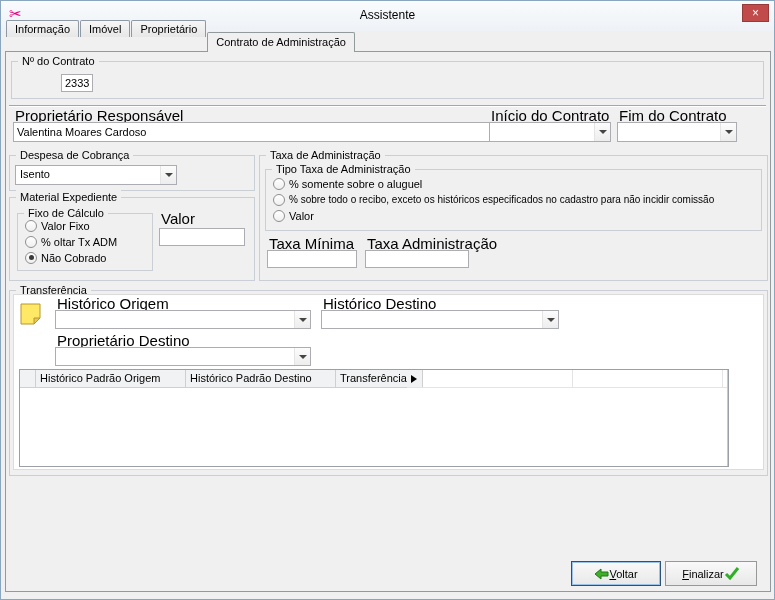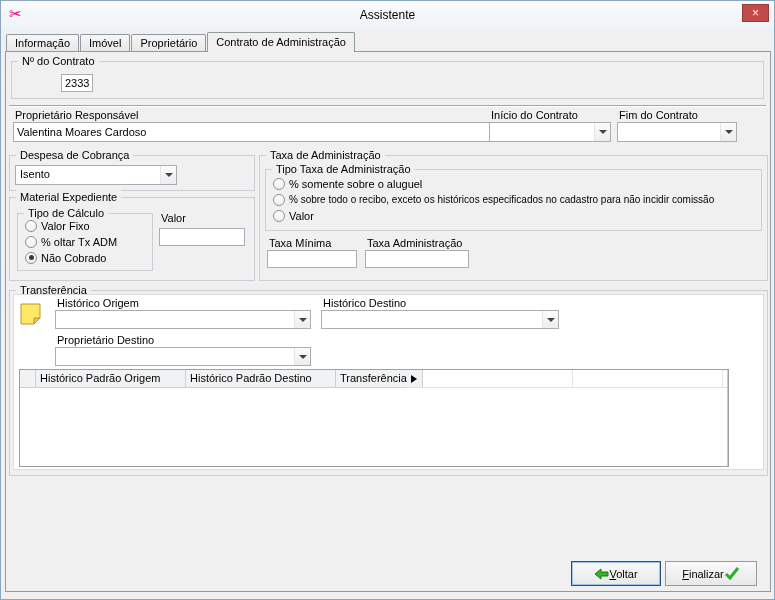--- a/index.html
+++ b/index.html
@@ -16,32 +16,32 @@
   .close-btn { position:absolute; right:5px; top:3px; width:27px; height:18px;
                background:#c14a4a; border:1px solid #963a3a; color:#fff;
                display:flex; align-items:center; justify-content:center;
                font-size:12px; line-height:1; cursor:pointer; }
 
   
   .tabstrip { position:absolute; left:5px; top:31px; height:20px; display:flex;
               align-items:flex-end; z-index:6; }
   .tab { height:17px; line-height:16px; padding:0 8px; font-size:11px; white-space:nowrap;
          background:linear-gradient(#f6f6f6,#e7e7e7); border:1px solid #8e99a3;
-         border-bottom:none; border-radius:2px 2px 0 0; margin-right:1px; margin-bottom:1px;
+         border-bottom:none; border-radius:2px 2px 0 0; margin-right:1px; margin-bottom:15px;
          cursor:pointer; }
   .tab.active { height:20px; line-height:19px; background:#f0f0f0; border-color:#919b9c;
                 margin-bottom:0; z-index:7; }
   .tab-panel { position:absolute; left:4px; top:50px; width:766px; height:541px;
                border:1px solid #919b9c; background:#f0f0f0; }
 
   
   .group { position:absolute; border:1px solid #c9cfd5; }
   .group-label { position:absolute; top:-8px; left:6px; background:#f0f0f0; padding:0 4px;
                  font-size:11px; line-height:14px; white-space:nowrap; }
-  .lbl { position:absolute; font-size:11px; line-height:13px; white-space:nowrap; color:#000; }
+  .lbl { position:absolute; font-size:15px; line-height:13px; white-space:nowrap; color:#000; }
   .tb { position:absolute; border:1px solid #abadb3; background:#fff; font-size:11px;
         padding:0 3px; color:#000; }
   .tb.center { text-align:center; }
   .hsep { position:absolute; height:2px; border-top:1px solid #a6a6a6; border-bottom:1px solid #fff; }
 
   .combo { position:absolute; border:1px solid #abadb3; background:#fff; display:flex;
            align-items:stretch; cursor:pointer;gap:19px; }
   .combo-value { flex:1; font-size:11px; padding:2px 4px; overflow:hidden; white-space:nowrap; }
   .combo-btn { width:16px; display:flex; align-items:center; justify-content:center;
                background:linear-gradient(#fcfcfc,#ededed); border-left:1px solid #e4e4e4; }
@@ -146,21 +146,21 @@
     <span class="combo-value">Isento</span>
     <span class="combo-btn">
         <span class="tri-down"></span>
       </span>
   </div>
 
   <div class="group" style="left:8px;top:196px;width:246px;height:84px">
     <span class="group-label">Material Expediente</span>
   </div>
   <div class="group" style="left:16px;top:212px;width:136px;height:58px">
-    <span class="group-label">Tipo de Cálculo</span>
+    <span class="group-label">Fixo de Cálculo</span>
   </div>
   <div class="radio-row" style="left:24px;top:218px">
     <span class="radio"></span>
     <span class="radio-label">Valor Fixo</span>
   </div>
   <div class="radio-row" style="left:24px;top:234px">
     <span class="radio"></span>
     <span class="radio-label">% oltar Tx ADM</span>
   </div>
   <div class="radio-row" style="left:24px;top:250px">

